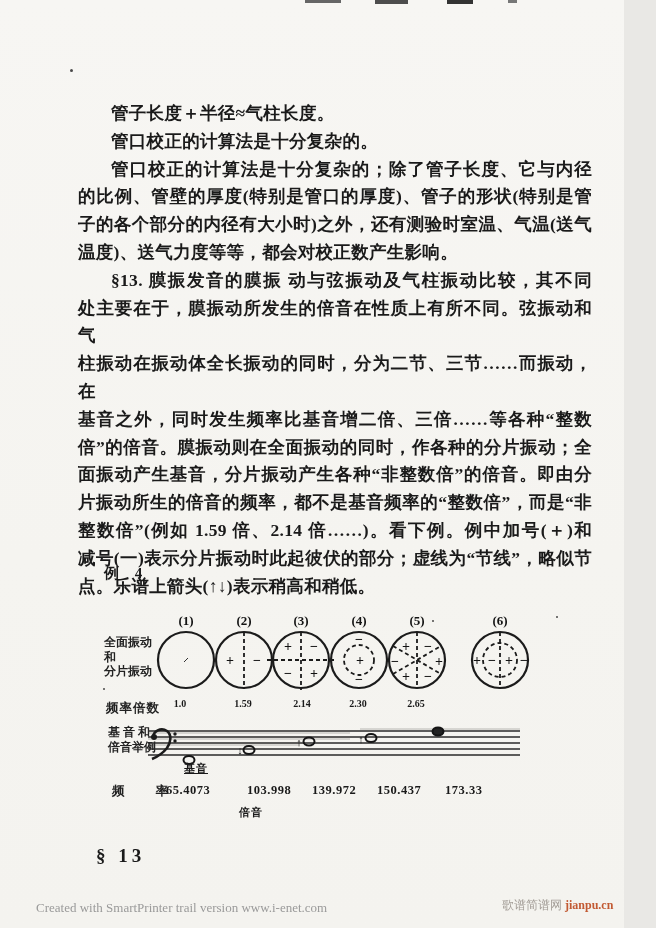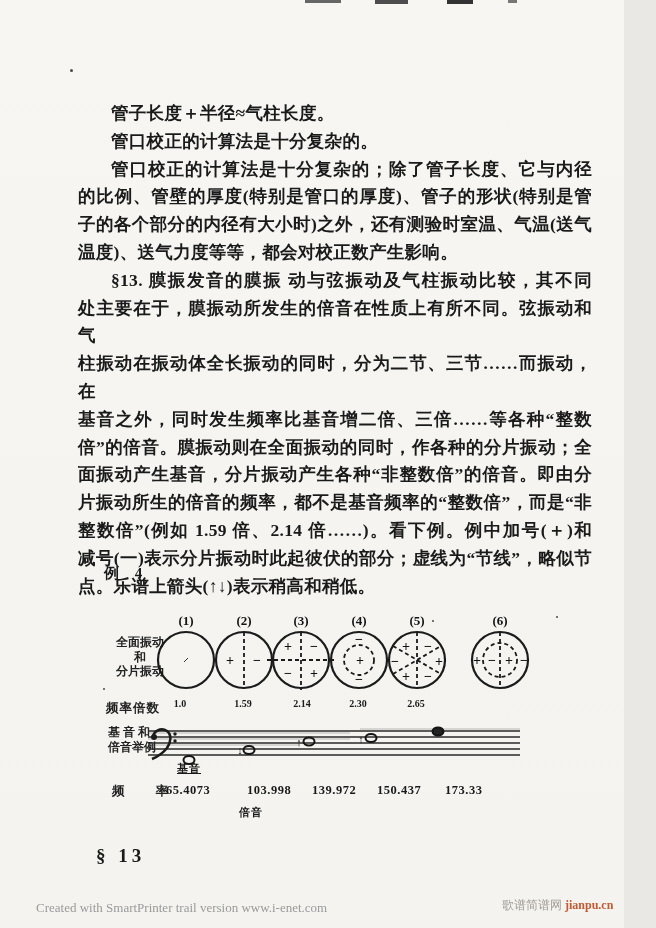--- a/index.html
+++ b/index.html
@@ -10,21 +10,21 @@
   }
   
   .text-block{position:absolute;left:78px;top:100px;width:514px;
     font-size:17.5px;font-weight:700;line-height:27.8px;letter-spacing:.3px;}
   .ln{white-space:nowrap;}
   .ln.j{white-space:normal;text-align:justify;text-align-last:justify;}
   .ln.ind{text-indent:33px;}
   
   .fig-caption{position:absolute;left:104px;top:564px;font-size:15px;font-weight:700;letter-spacing:6px;text-align:center;}
   .side-label{position:absolute;font-weight:700;color:#222;}
-  .lbl-vib{left:104px;top:635px;width:72px;text-align:center;font-size:12px;line-height:14.5px;}
+  .lbl-vib{left:104px;top:635px;width:72px;text-align:left;font-size:12px;line-height:14.5px;}
   .lbl-mult{left:106px;top:700px;font-size:12.5px;letter-spacing:1px;}
   .lbl-pitch{left:108px;top:725px;width:70px;text-align:left;font-size:12px;line-height:15px;}
   .lbl-freq{left:112px;top:783px;font-size:12.5px;letter-spacing:14px;}
   .circles-svg{position:absolute;left:60px;top:604px;}
   .mult-row span{position:absolute;top:698px;width:44px;text-align:center;font-size:10px;font-weight:700;}
   .staff-svg{position:absolute;left:140px;top:722px;}
   .note-lab{position:absolute;top:761px;font-size:11px;font-weight:700;letter-spacing:1px;}
   .freq-row span{position:absolute;top:783px;font-size:12.5px;font-weight:700;letter-spacing:.5px;}
   .page-marker{position:absolute;left:96px;top:845px;font-size:19px;font-weight:700;letter-spacing:4px;}
   
@@ -175,21 +175,21 @@
       <ellipse cx="231" cy="16" rx="5.5" ry="4"></ellipse>
       <ellipse cx="298" cy="9.5" rx="5.5" ry="4" fill="#222"></ellipse>
     </g>
     <g font-size="11" font-weight="bold" fill="#141414" text-anchor="middle">
       <text x="100" y="32">↓</text>
       <text x="159" y="24">↑</text>
       <text x="221" y="21">↑</text>
     </g>
   </svg>
 
-  <div class="note-lab" style="left:177px;text-decoration:underline;">基音</div>
+  <div class="note-lab" style="left:184px;text-decoration:underline;">基音</div>
   <div class="note-lab" style="left:239px;margin-top:44px;">倍音</div>
 
   <div class="freq-row">
     <span style="left:166px;">65.4073</span>
     <span style="left:247px;">103.998</span>
     <span style="left:312px;">139.972</span>
     <span style="left:377px;">150.437</span>
     <span style="left:445px;">173.33</span>
   </div>
 

